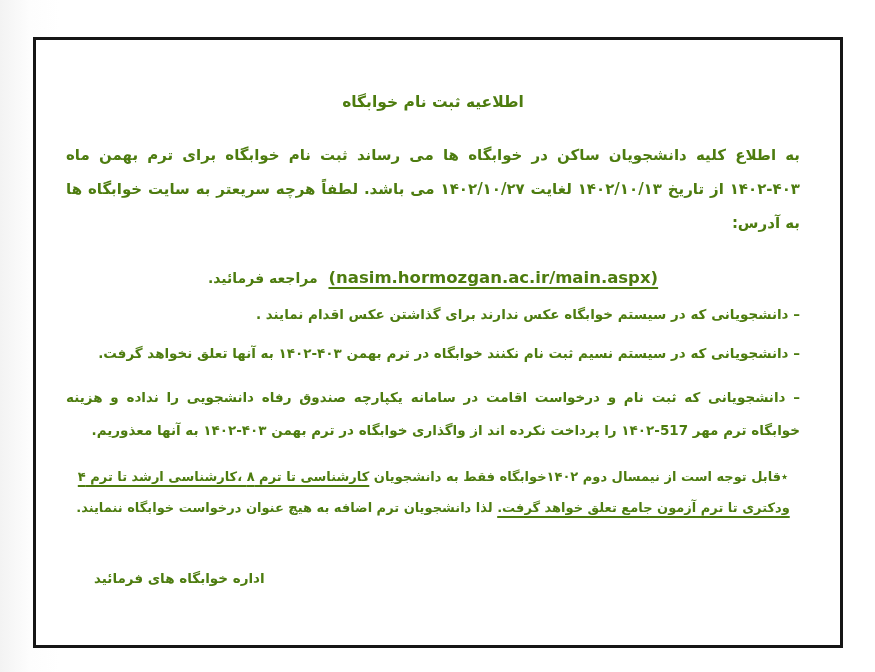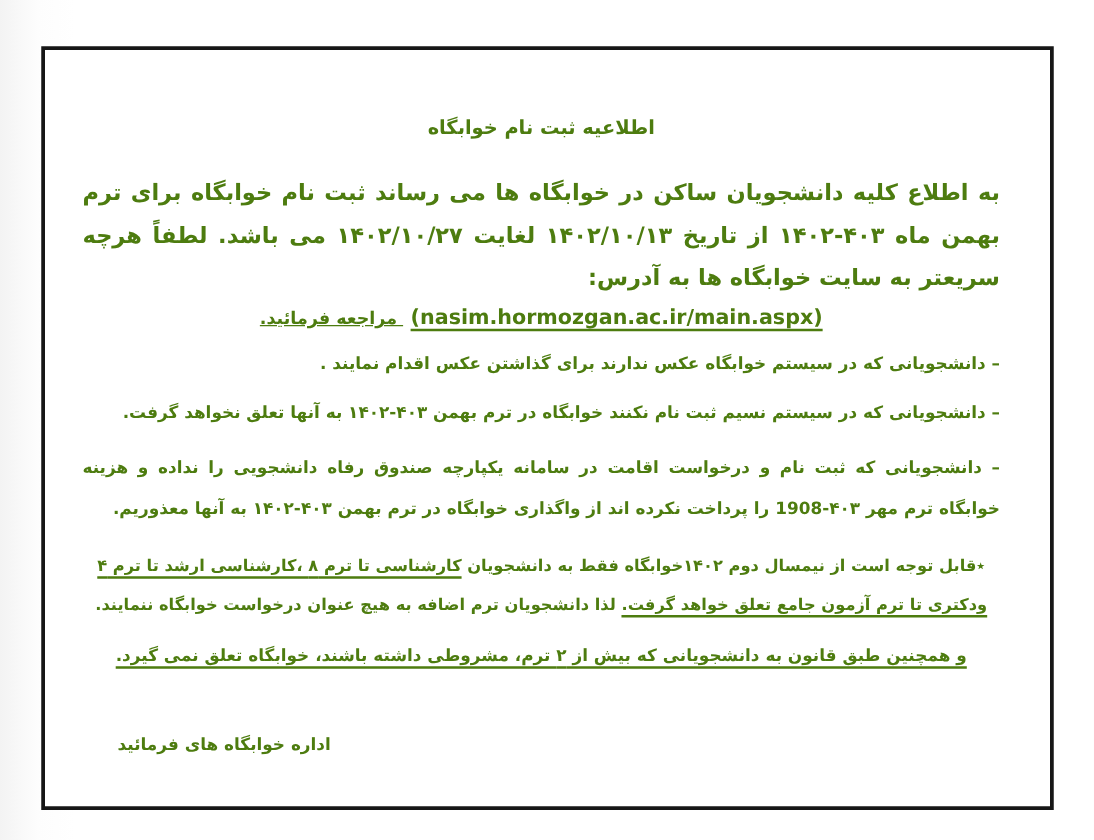--- a/index.html
+++ b/index.html
@@ -34,30 +34,29 @@
   p, h1 { margin: 0; padding: 0; }
   .title {
     margin-top: 50px;
     text-align: center;
     font-size: 15.5px;
     line-height: 24px;
     letter-spacing: 0.2px;
   }
   .intro {
     margin-top: 24px;
-    font-size: 18px;
+    font-size: 15px;
     line-height: 34px;
     text-align: justify;
   }
   .linkline {
-    margin-top: 0;
+    margin-top: 24px;
     text-align: center;
     font-size: 14px;
     line-height: 28px;
-    text-decoration: underline;
   }
   .url {
     direction: ltr;
     unicode-bidi: embed;
     display: inline-block;
     font-size: 16.5px;
     text-decoration: underline;
     text-decoration-thickness: 2px;
     text-underline-offset: 4px;
     margin-left: 6px;
@@ -107,24 +106,23 @@
 
     <p class="linkline">
       <span class="url">(nasim.hormozgan.ac.ir/main.aspx)</span>
       <span>مراجعه فرمائید.</span>
     </p>
 
     <p class="bullet first">– دانشجویانی که در سیستم خوابگاه عکس ندارند برای گذاشتن عکس اقدام نمایند .</p>
 
     <p class="bullet second">– دانشجویانی که در سیستم نسیم ثبت نام نکنند  خوابگاه در ترم بهمن ۴۰۳-۱۴۰۲ به آنها تعلق نخواهد گرفت.</p>
 
-    <p class="bullet third">– دانشجویانی که ثبت نام و درخواست اقامت در سامانه یکپارچه صندوق رفاه دانشجویی را نداده و هزینه خوابگاه ترم مهر ۴۰۳-1908 را پرداخت نکرده اند از واگذاری خوابگاه در ترم بهمن ۴۰۳-۱۴۰۲ به آنها معذوریم.</p>
+    <p class="bullet third">– دانشجویانی که ثبت نام و درخواست اقامت در سامانه یکپارچه صندوق رفاه دانشجویی را نداده و هزینه خوابگاه ترم مهر 517-۱۴۰۲ را پرداخت نکرده اند از واگذاری خوابگاه در ترم بهمن ۴۰۳-۱۴۰۲ به آنها معذوریم.</p>
 
     <p class="note">
       <span>٭قابل توجه است از نیمسال دوم ۱۴۰۲خوابگاه فقط به دانشجویان </span><span class="u">کارشناسی تا ترم ۸ ،کارشناسی ارشد تا ترم ۴ ودکتری تا ترم آزمون جامع تعلق خواهد گرفت.</span><span> لذا دانشجویان ترم اضافه به هیچ عنوان درخواست خوابگاه ننمایند.</span>
     </p>
 
-    <p class="rule u">و همچنین طبق قانون به دانشجویانی که بیش از ۲ ترم، مشروطی  داشته باشند، خوابگاه تعلق نمی گیرد.</p>
 
     <p class="signature">اداره خوابگاه های فرمائید</p>
 
   </div>
 </div>
 
 </body></html>

